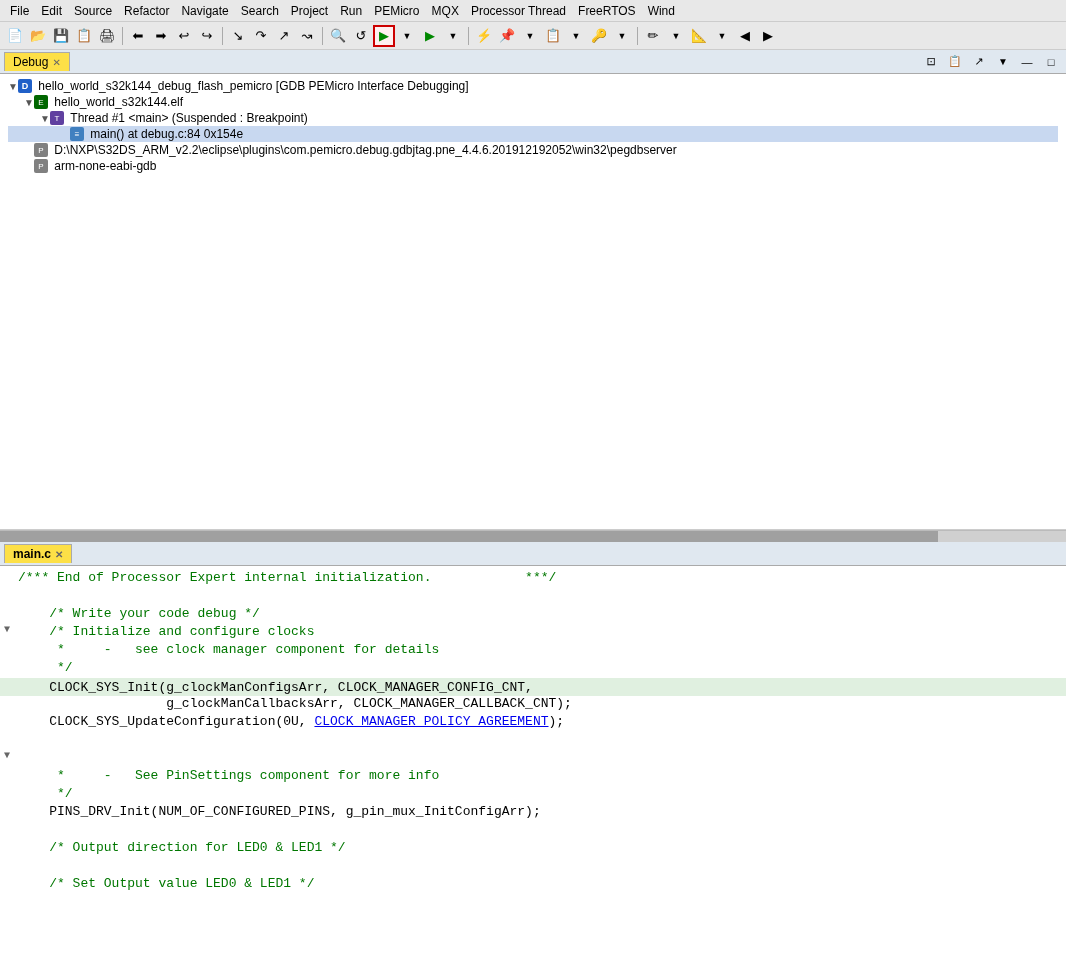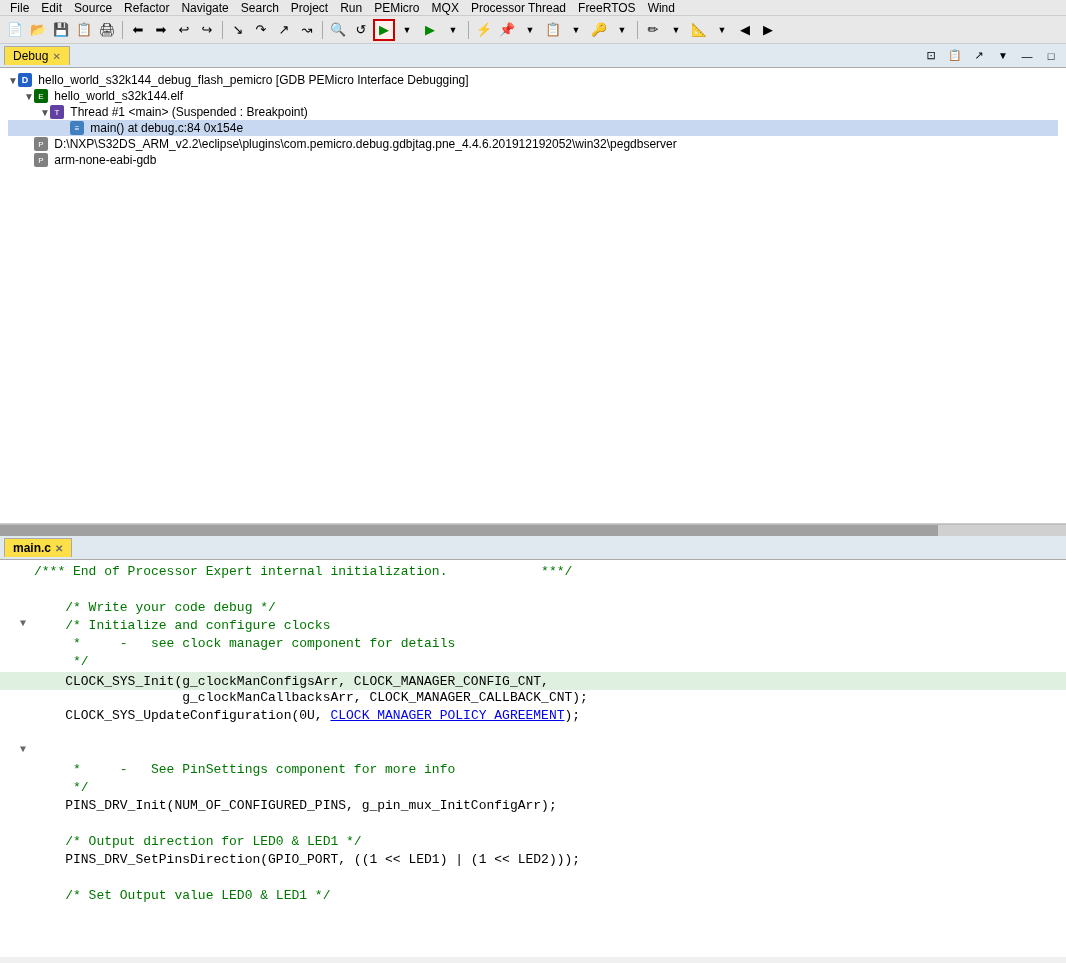--- a/index.html
+++ b/index.html
@@ -13,21 +13,21 @@
       height: 963px;
     }
 
     
     #menu-bar {
       display: flex;
       align-items: center;
       background: #e8e8e8;
       border-bottom: 1px solid #ccc;
       padding: 2px 4px;
-      height: 16px;
+      height: 22px;
     }
     .menu-item {
       padding: 0 6px;
       cursor: pointer;
       font-size: 12px;
       white-space: nowrap;
     }
 
     
     #toolbar {
@@ -212,21 +212,21 @@
       overflow: auto;
       background: #fff;
       font-family: 'Courier New', Consolas, monospace;
       font-size: 13px;
       padding: 4px 0;
     }
     .code-line {
       display: flex;
       align-items: flex-start;
       min-height: 18px;
-      padding: 0 20px;
+      padding: 0 4px;
       white-space: pre;
     }
     .fold-btn {
       width: 14px;
       color: #666;
       font-size: 10px;
       cursor: pointer;
       flex-shrink: 0;
     }
     .code-text {
@@ -460,24 +460,20 @@
     <div class="code-line">
       <span class="fold-btn">&nbsp;</span>
       <span class="code-text">&nbsp;</span>
     </div>
 
     <div class="code-line">
       <span class="fold-btn">&nbsp;</span>
       <span class="code-text c-comment">    /* Output direction for LED0 &amp; LED1 */</span>
     </div>
 
-    <div class="code-line">
-      <span class="fold-btn">&nbsp;</span>
-      <span class="code-text">    PINS_DRV_SetPinsDirection(GPIO_PORT, ((1 &lt;&lt; LED1) | (1 &lt;&lt; LED2)));</span>
-    </div>
 
     <div class="code-line">
       <span class="fold-btn">&nbsp;</span>
       <span class="code-text">&nbsp;</span>
     </div>
 
     <div class="code-line">
       <span class="fold-btn">&nbsp;</span>
       <span class="code-text c-comment">    /* Set Output value LED0 &amp; LED1 */</span>
     </div>

